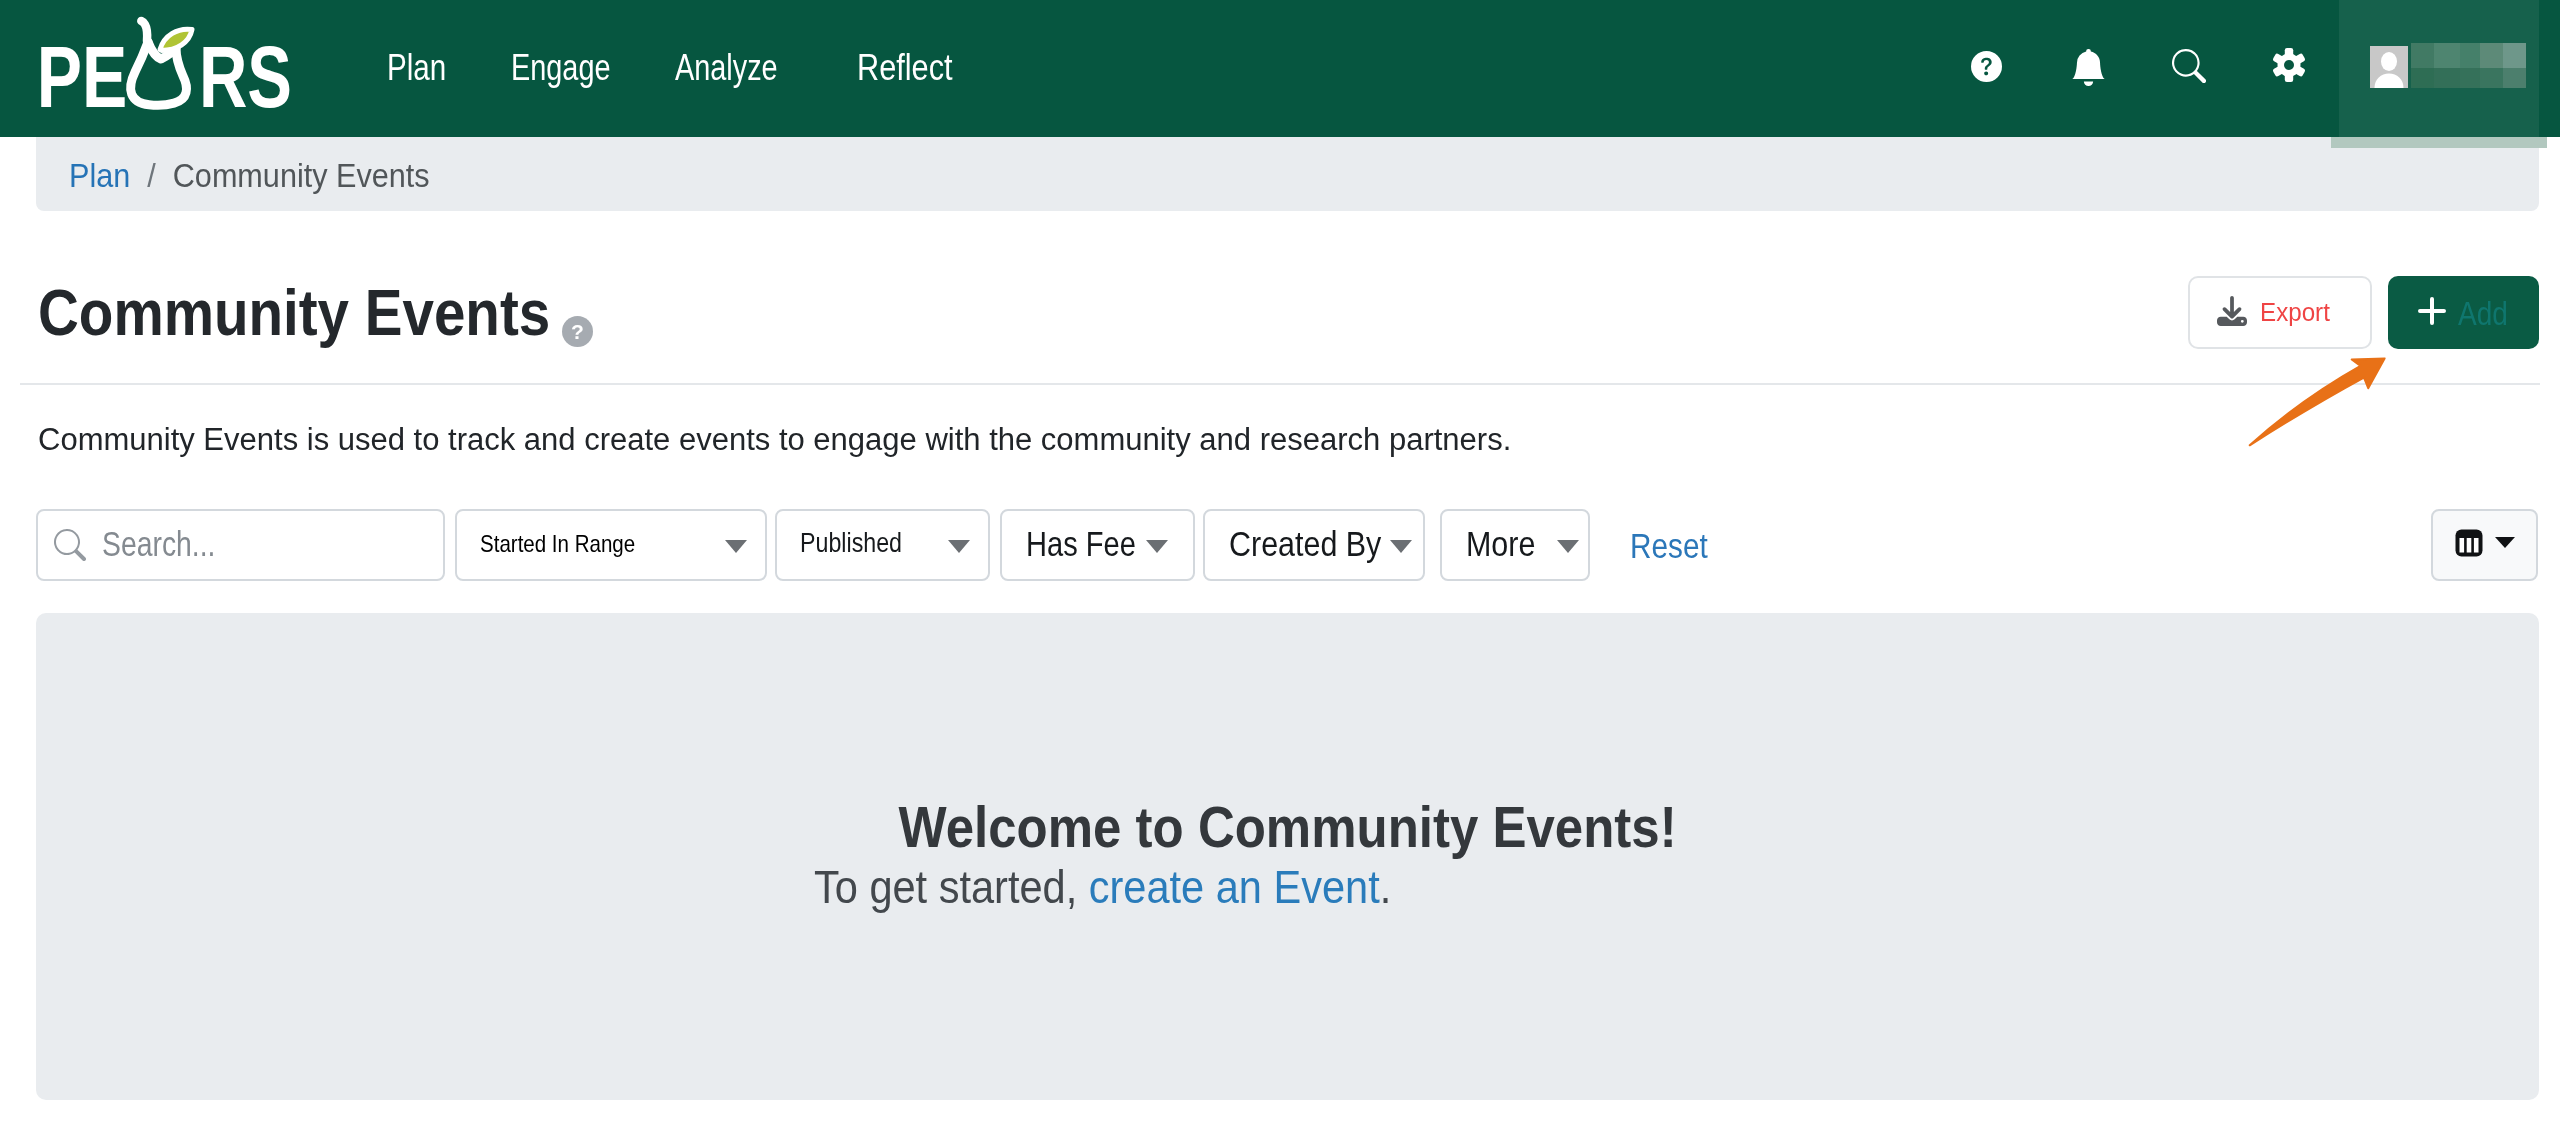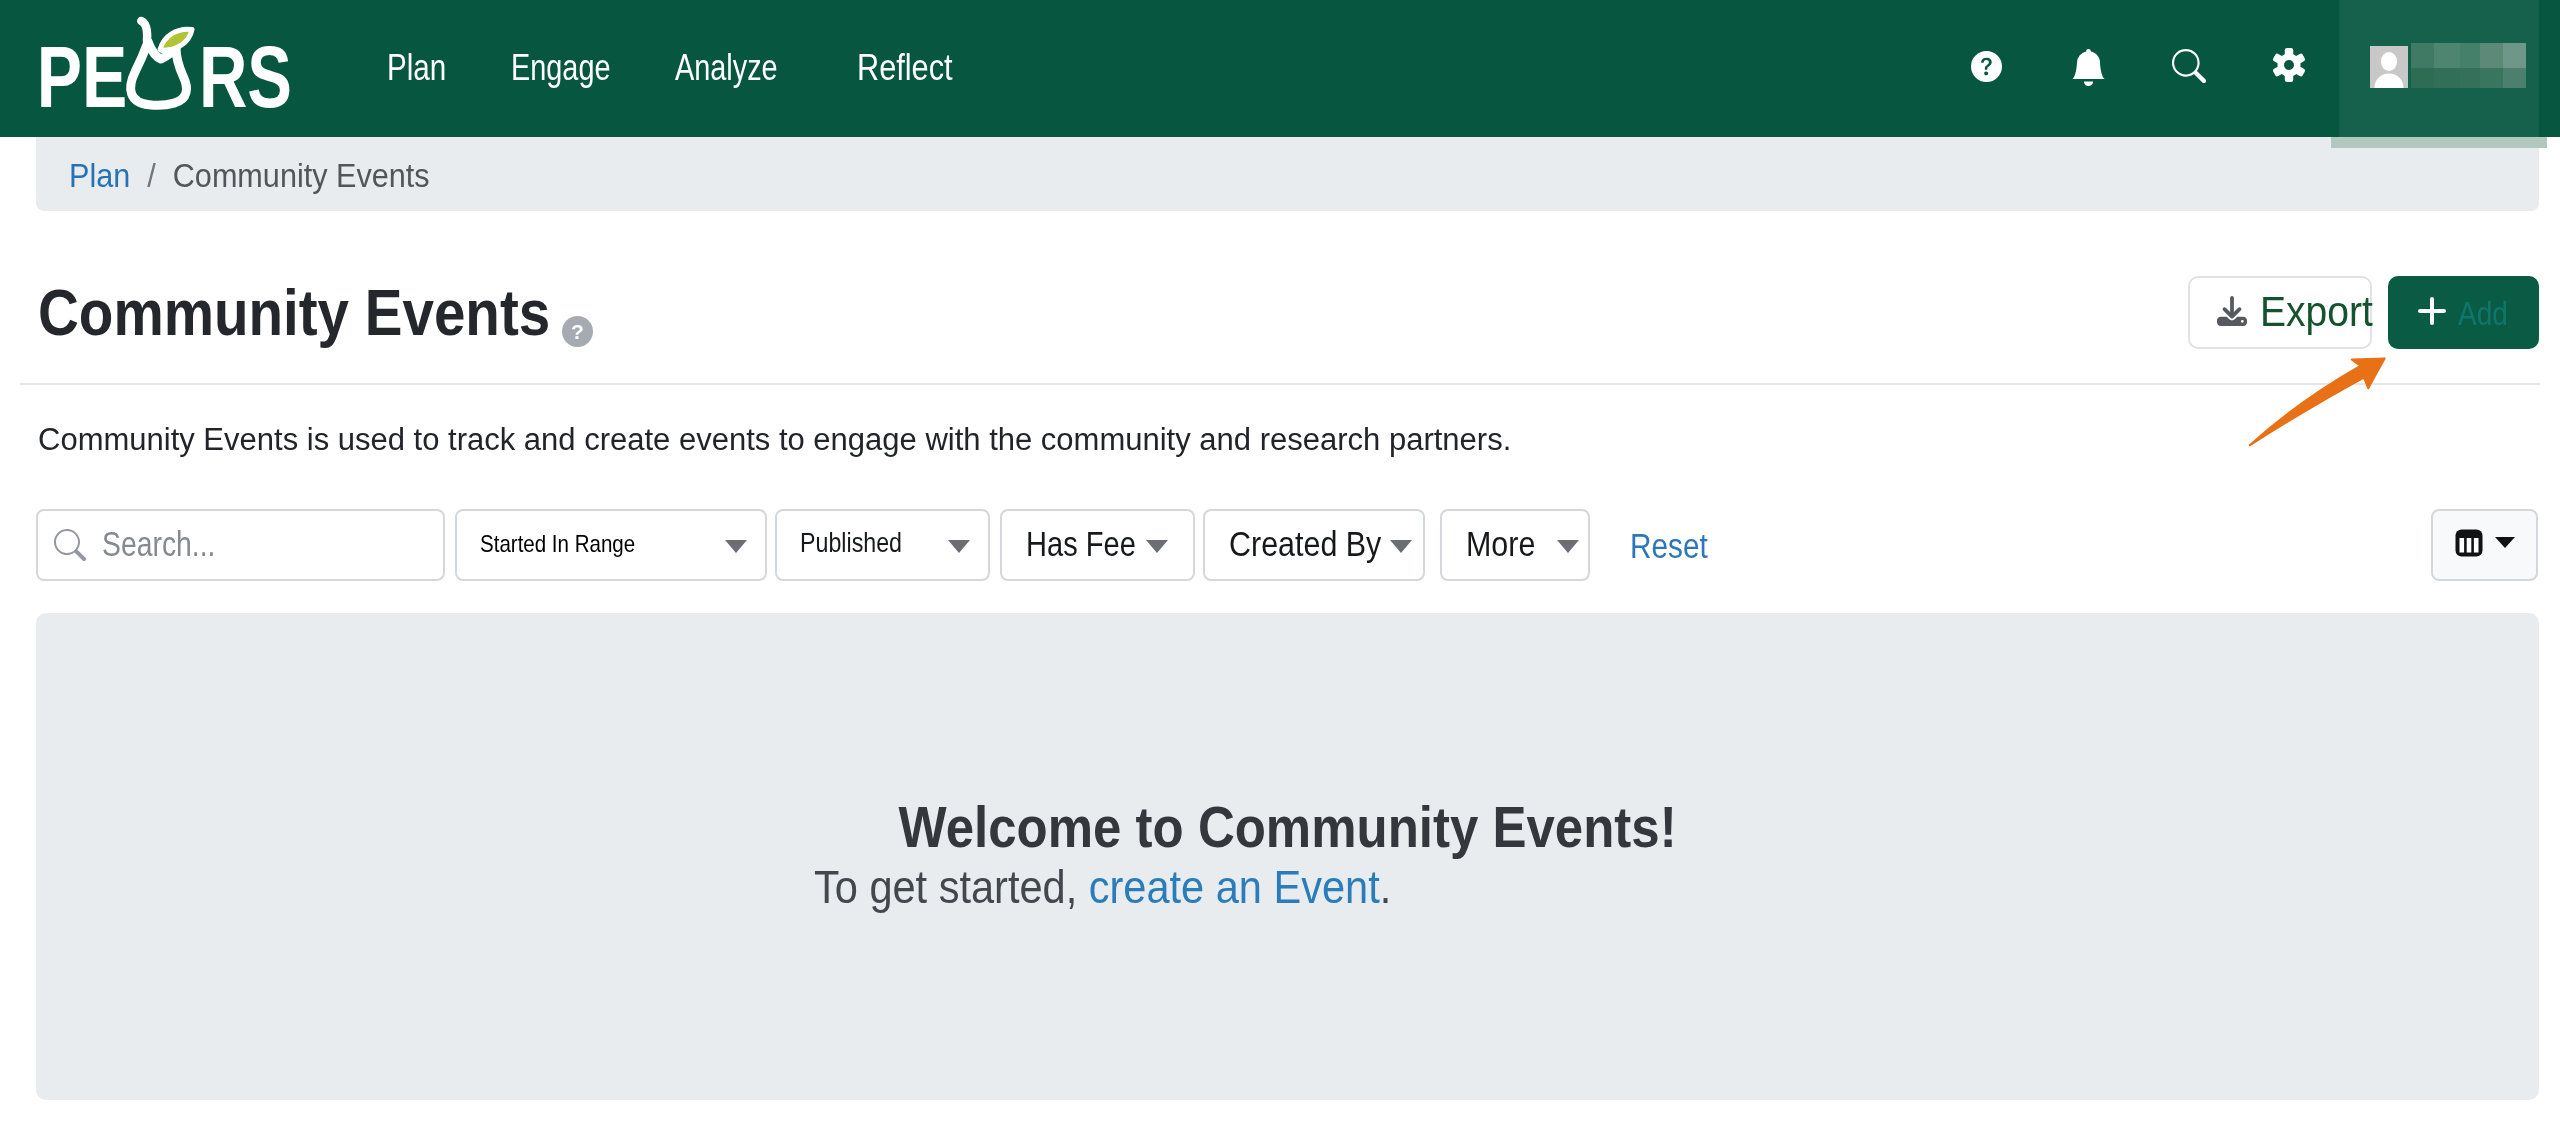--- a/index.html
+++ b/index.html
@@ -80,21 +80,21 @@
 
 <div class="abs" style="left:38px;top:280px;font-size:65px;line-height:65px;font-weight:bold;color:#24282c;">
   <span class="cx" style="transform:scaleX(0.87);">Community Events</span>
 </div>
 <div class="abs" style="left:562px;top:316px;width:31px;height:31px;border-radius:50%;background:#a6abb1;color:#fff;font-size:21px;font-weight:bold;text-align:center;line-height:31px;">?</div>
 
 <div class="abs" style="left:2188px;top:276px;width:184px;height:73px;background:#fff;border:2px solid #e0e3e6;border-radius:10px;"></div>
 <svg class="abs" style="left:2217px;top:296px;" width="30" height="30" viewBox="0 0 512 512" fill="#56595d">
   <path d="M288 32c0-17.7-14.3-32-32-32s-32 14.3-32 32V274.7l-73.4-73.4c-12.5-12.5-32.8-12.5-45.3 0s-12.5 32.8 0 45.3l128 128c12.5 12.5 32.8 12.5 45.3 0l128-128c12.5-12.5 12.5-32.8 0-45.3s-32.8-12.5-45.3 0L288 274.7V32zM64 352c-35.3 0-64 28.7-64 64v32c0 35.3 28.7 64 64 64H448c35.3 0 64-28.7 64-64V416c0-35.3-28.7-64-64-64H346.5l-45.3 45.3c-25 25-65.5 25-90.5 0L165.5 352H64zm368 56a24 24 0 1 1 0 48 24 24 0 1 1 0-48z"></path>
 </svg>
-<div class="abs" style="left:2260px;top:296px;font-size:42px;line-height:32px;color:#14532d;"><span class="cx" style="transform:scaleX(0.93);">Export</span></div>
+<div class="abs" style="left:2260px;top:296px;font-size:26px;line-height:32px;color:#ef4444;"><span class="cx" style="transform:scaleX(0.93);">Export</span></div>
 
 <div class="abs" style="left:2388px;top:276px;width:151px;height:73px;background:#0a5b44;border-radius:10px;"></div>
 <svg class="abs" style="left:2418px;top:297px;" width="28" height="28" viewBox="0 0 28 28">
   <path d="M14 2 V26 M2 14 H26" stroke="#fff" stroke-width="4" stroke-linecap="round"></path>
 </svg>
 <div class="abs" style="left:2458px;top:297px;font-size:33px;line-height:33px;color:#0f766e;"><span class="cx" style="transform:scaleX(0.85);">Add</span></div>
 
 <svg class="abs" style="left:2230px;top:345px;z-index:3;" width="170" height="110" viewBox="0 0 170 110">
   <path fill="#e87117" stroke="#e87117" stroke-width="2" stroke-linejoin="round" d="M154.6,13.4 L121.7,14.5 L130.5,20.9 Q70,55 19.7,100.3 Q78,63 133.9,32.5 L138.2,43.2 Z"></path>
 </svg>

